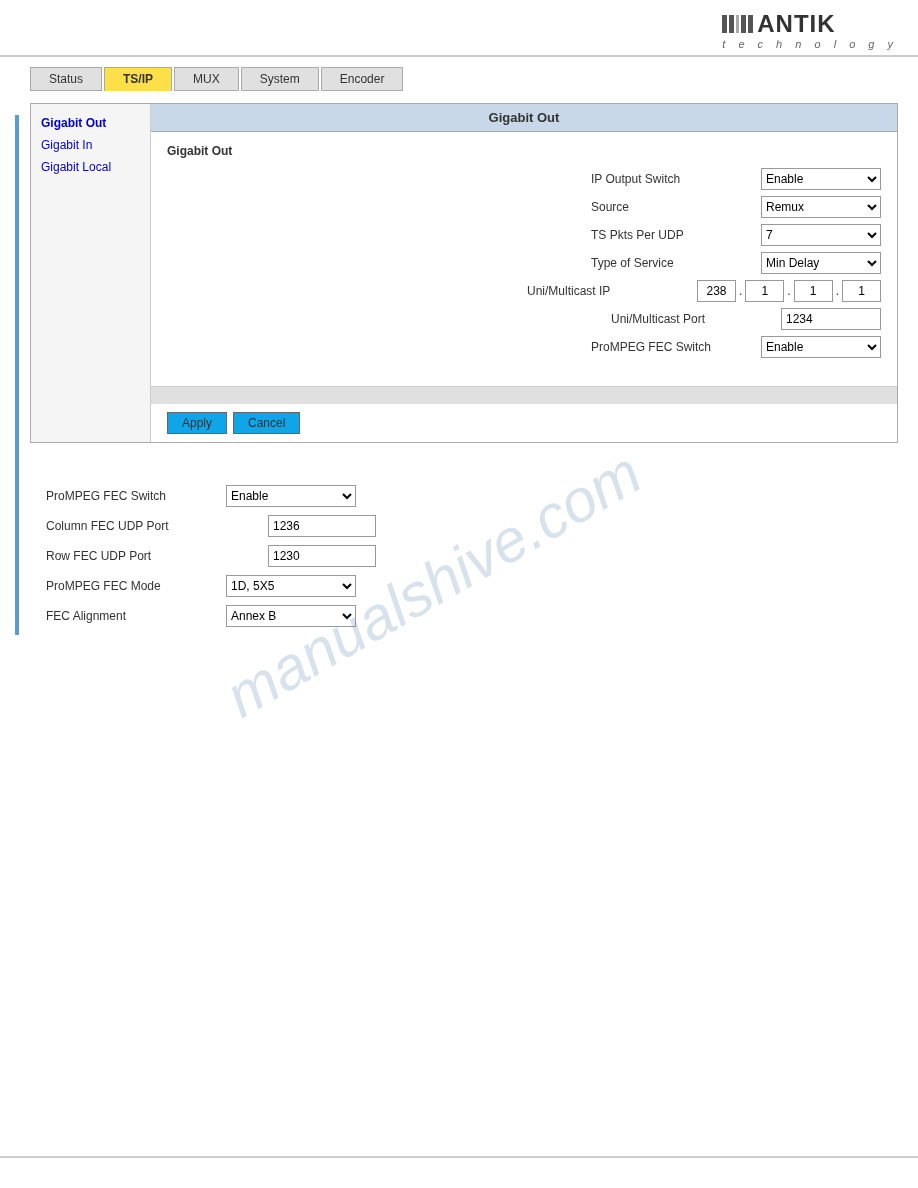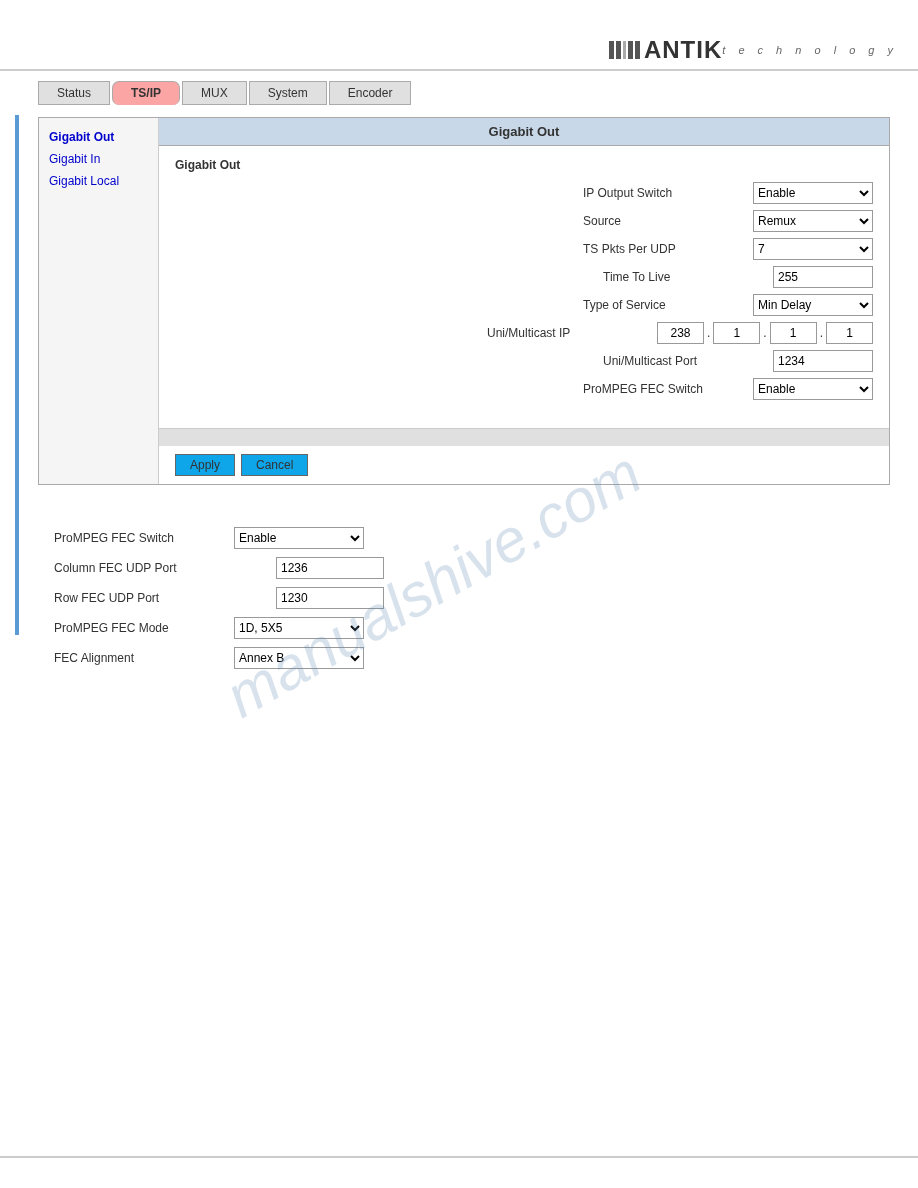--- a/index.html
+++ b/index.html
@@ -15,23 +15,22 @@
     
     .header {
       display: flex;
       justify-content: flex-end;
       align-items: center;
       padding: 10px 20px 5px;
       border-bottom: 2px solid #ccc;
     }
     .logo {
       display: flex;
-      flex-direction: row;
-      align-items: center;
-      margin-top: 26px;
+      flex-direction: column;
+      align-items: flex-start;
     }
     .logo-sub {
       font-size: 11px;
       letter-spacing: 5px;
       color: #666;
       font-style: italic;
     }
     .logo-stripes {
       display: inline-flex;
       gap: 2px;
@@ -39,43 +38,42 @@
     }
     .logo-stripe {
       width: 5px;
       height: 18px;
       background: #555;
       display: inline-block;
     }
 
     
     .main-content {
-      padding: 10px 28px;
+      padding: 10px 20px;
     }
 
     
     .nav-tabs {
       display: flex;
       gap: 2px;
       margin-bottom: 12px;
       margin-left: 10px;
     }
     .nav-tab {
       padding: 4px 18px;
       background: #e0e0e0;
       border: 1px solid #aaa;
       cursor: pointer;
       font-size: 12px;
       color: #333;
     }
     .nav-tab.active {
-      background: #fca5a5;
+      background: #fde047;
       border-bottom: none;
       font-weight: bold;
-      border-radius: 7px;
     }
 
     
     .content-area {
       display: flex;
       gap: 0;
       border: 1px solid #aaa;
       margin-left: 10px;
     }
 
@@ -148,21 +146,21 @@
     }
     .form-input {
       width: 100px;
     }
     .ip-group {
       display: flex;
       align-items: center;
       gap: 2px;
     }
     .ip-part {
-      width: 47px;
+      width: 39px;
       text-align: center;
       font-size: 12px;
       height: 22px;
       border: 1px solid #999;
       padding: 1px 2px;
     }
     .ip-dot {
       font-size: 12px;
       padding: 0 1px;
     }
@@ -321,24 +319,20 @@
 
         <div class="form-row">
           <div class="form-label">TS Pkts Per UDP</div>
           <select class="form-select">
             <option>7</option>
             <option>6</option>
             <option>5</option>
           </select>
         </div>
 
-        <div class="form-row">
-          <div class="form-label">Time To Live</div>
-          <input class="form-control form-input" type="text" value="255" style="">
-        </div>
 
         <div class="form-row">
           <div class="form-label">Type of Service</div>
           <select class="form-select">
             <option>Min Delay</option>
             <option>Max Throughput</option>
           </select>
         </div>
 
         <div class="form-row">

